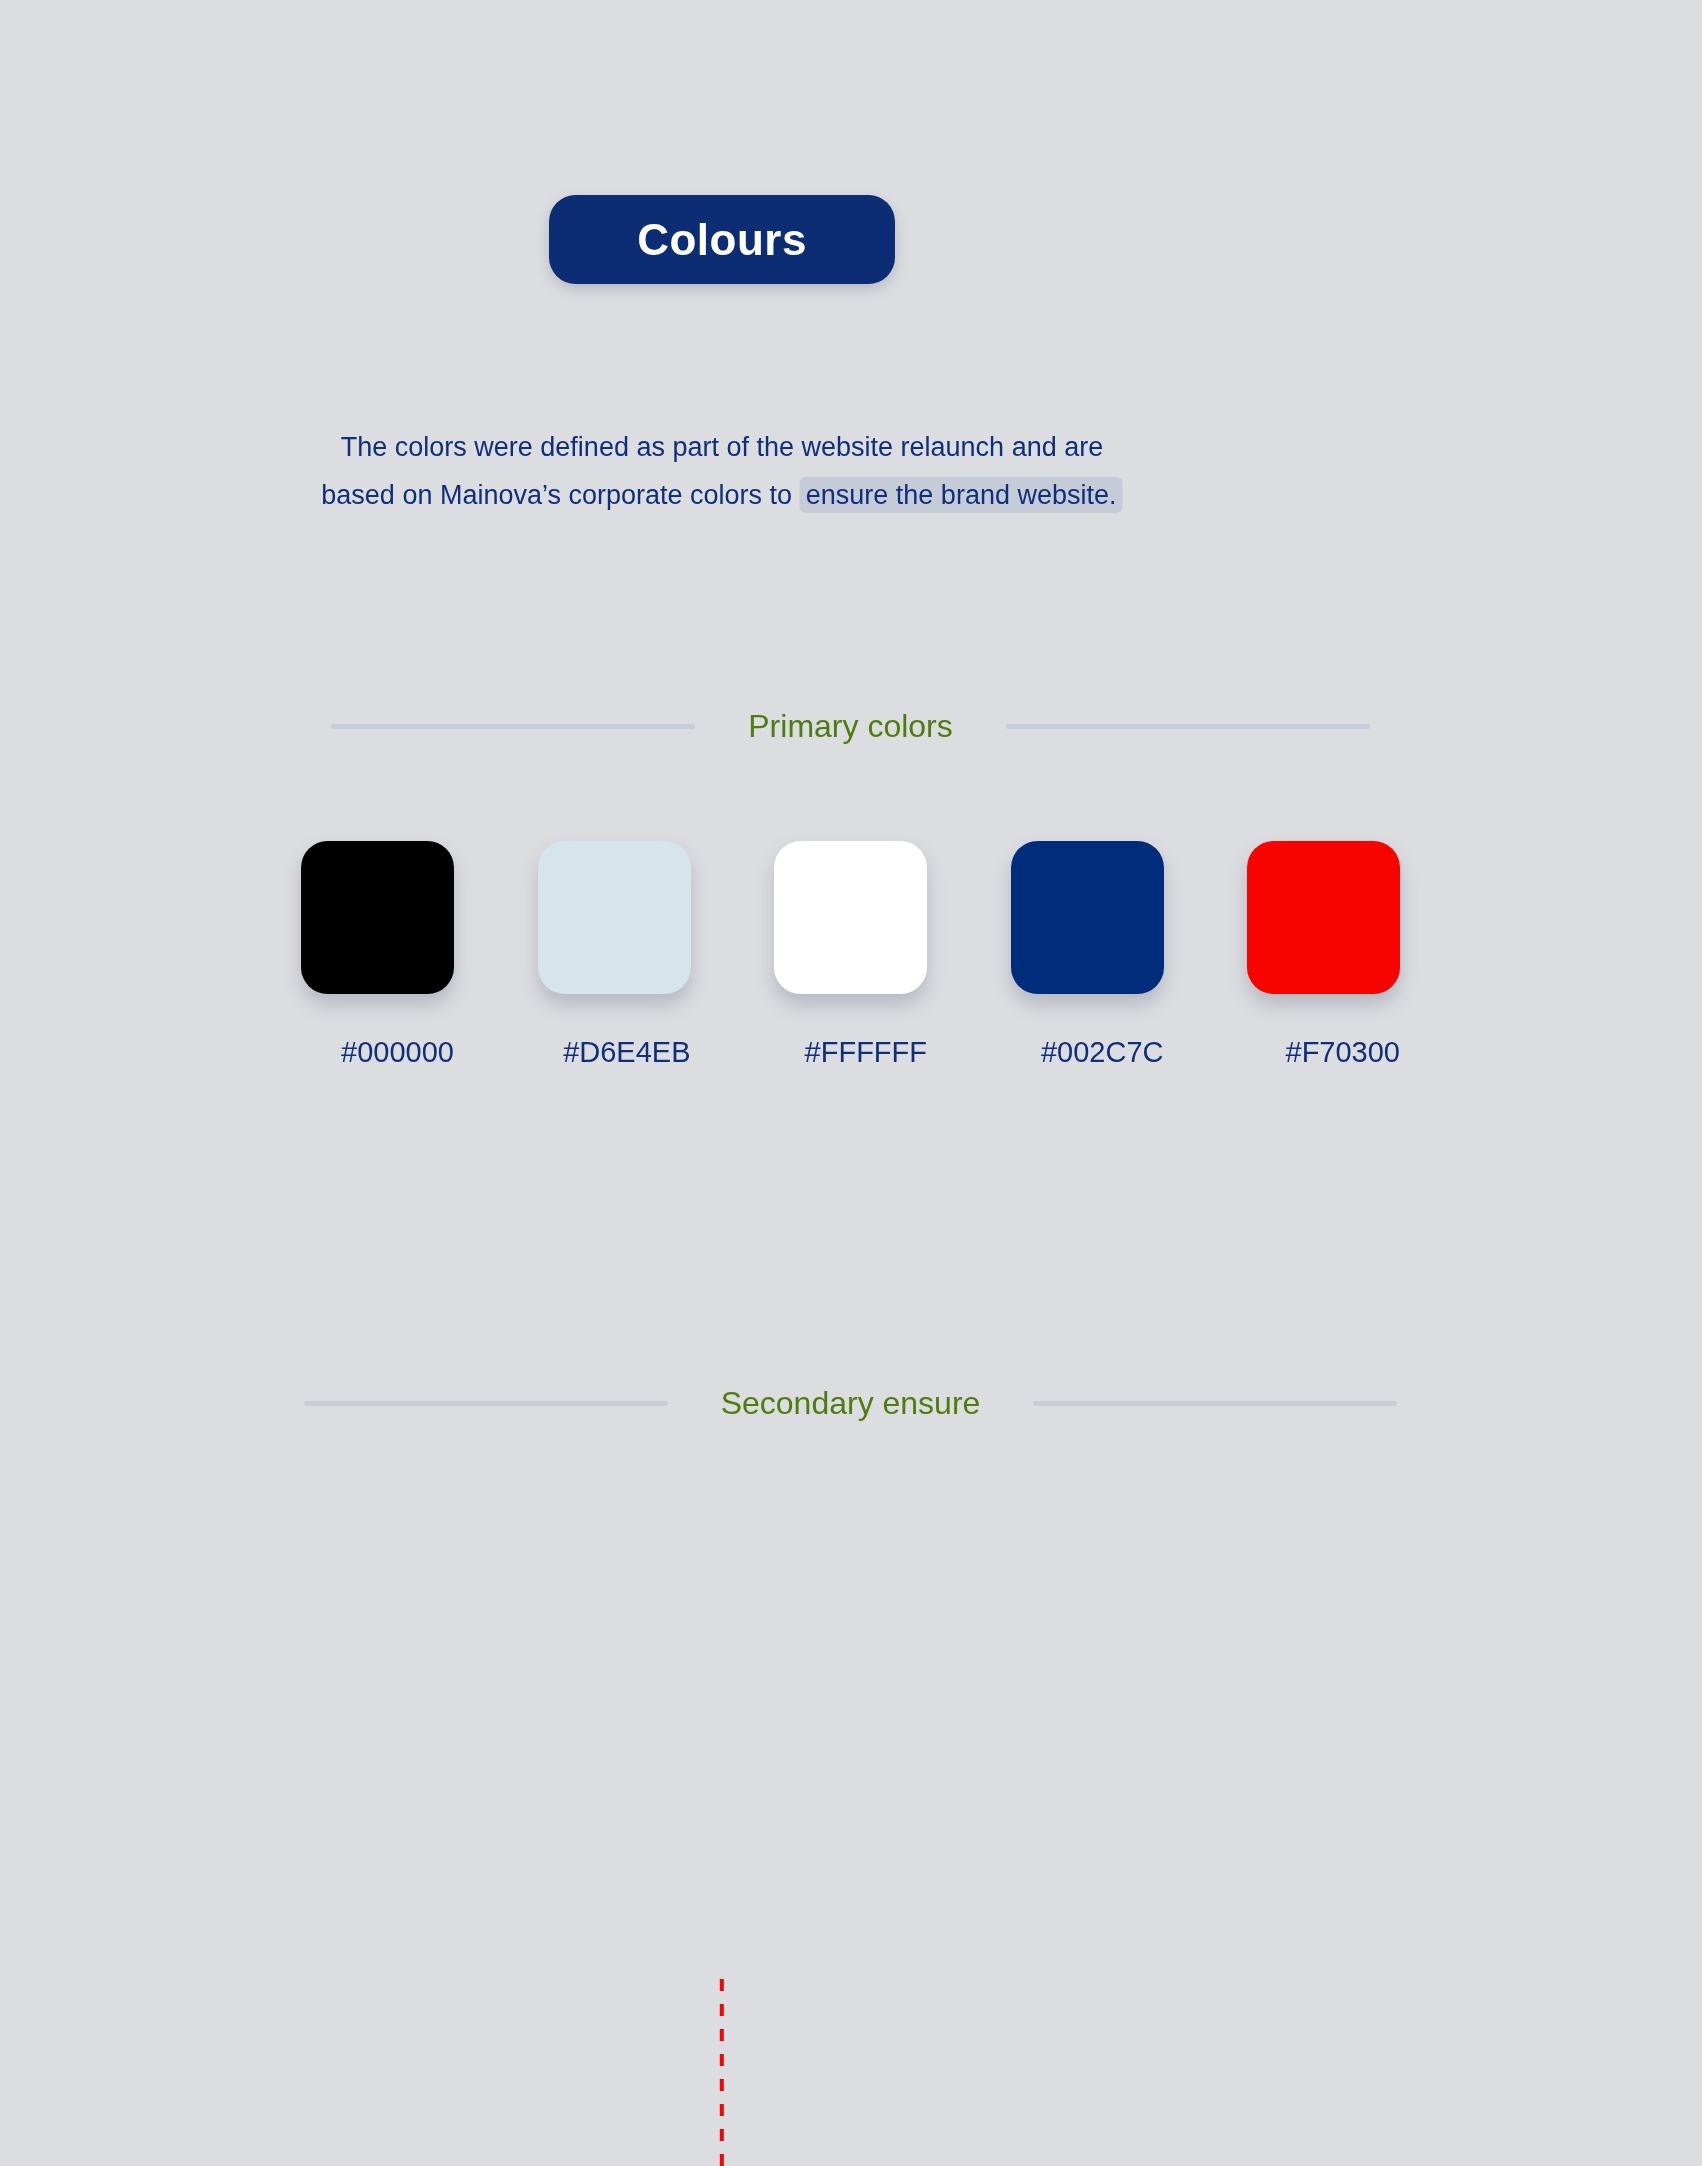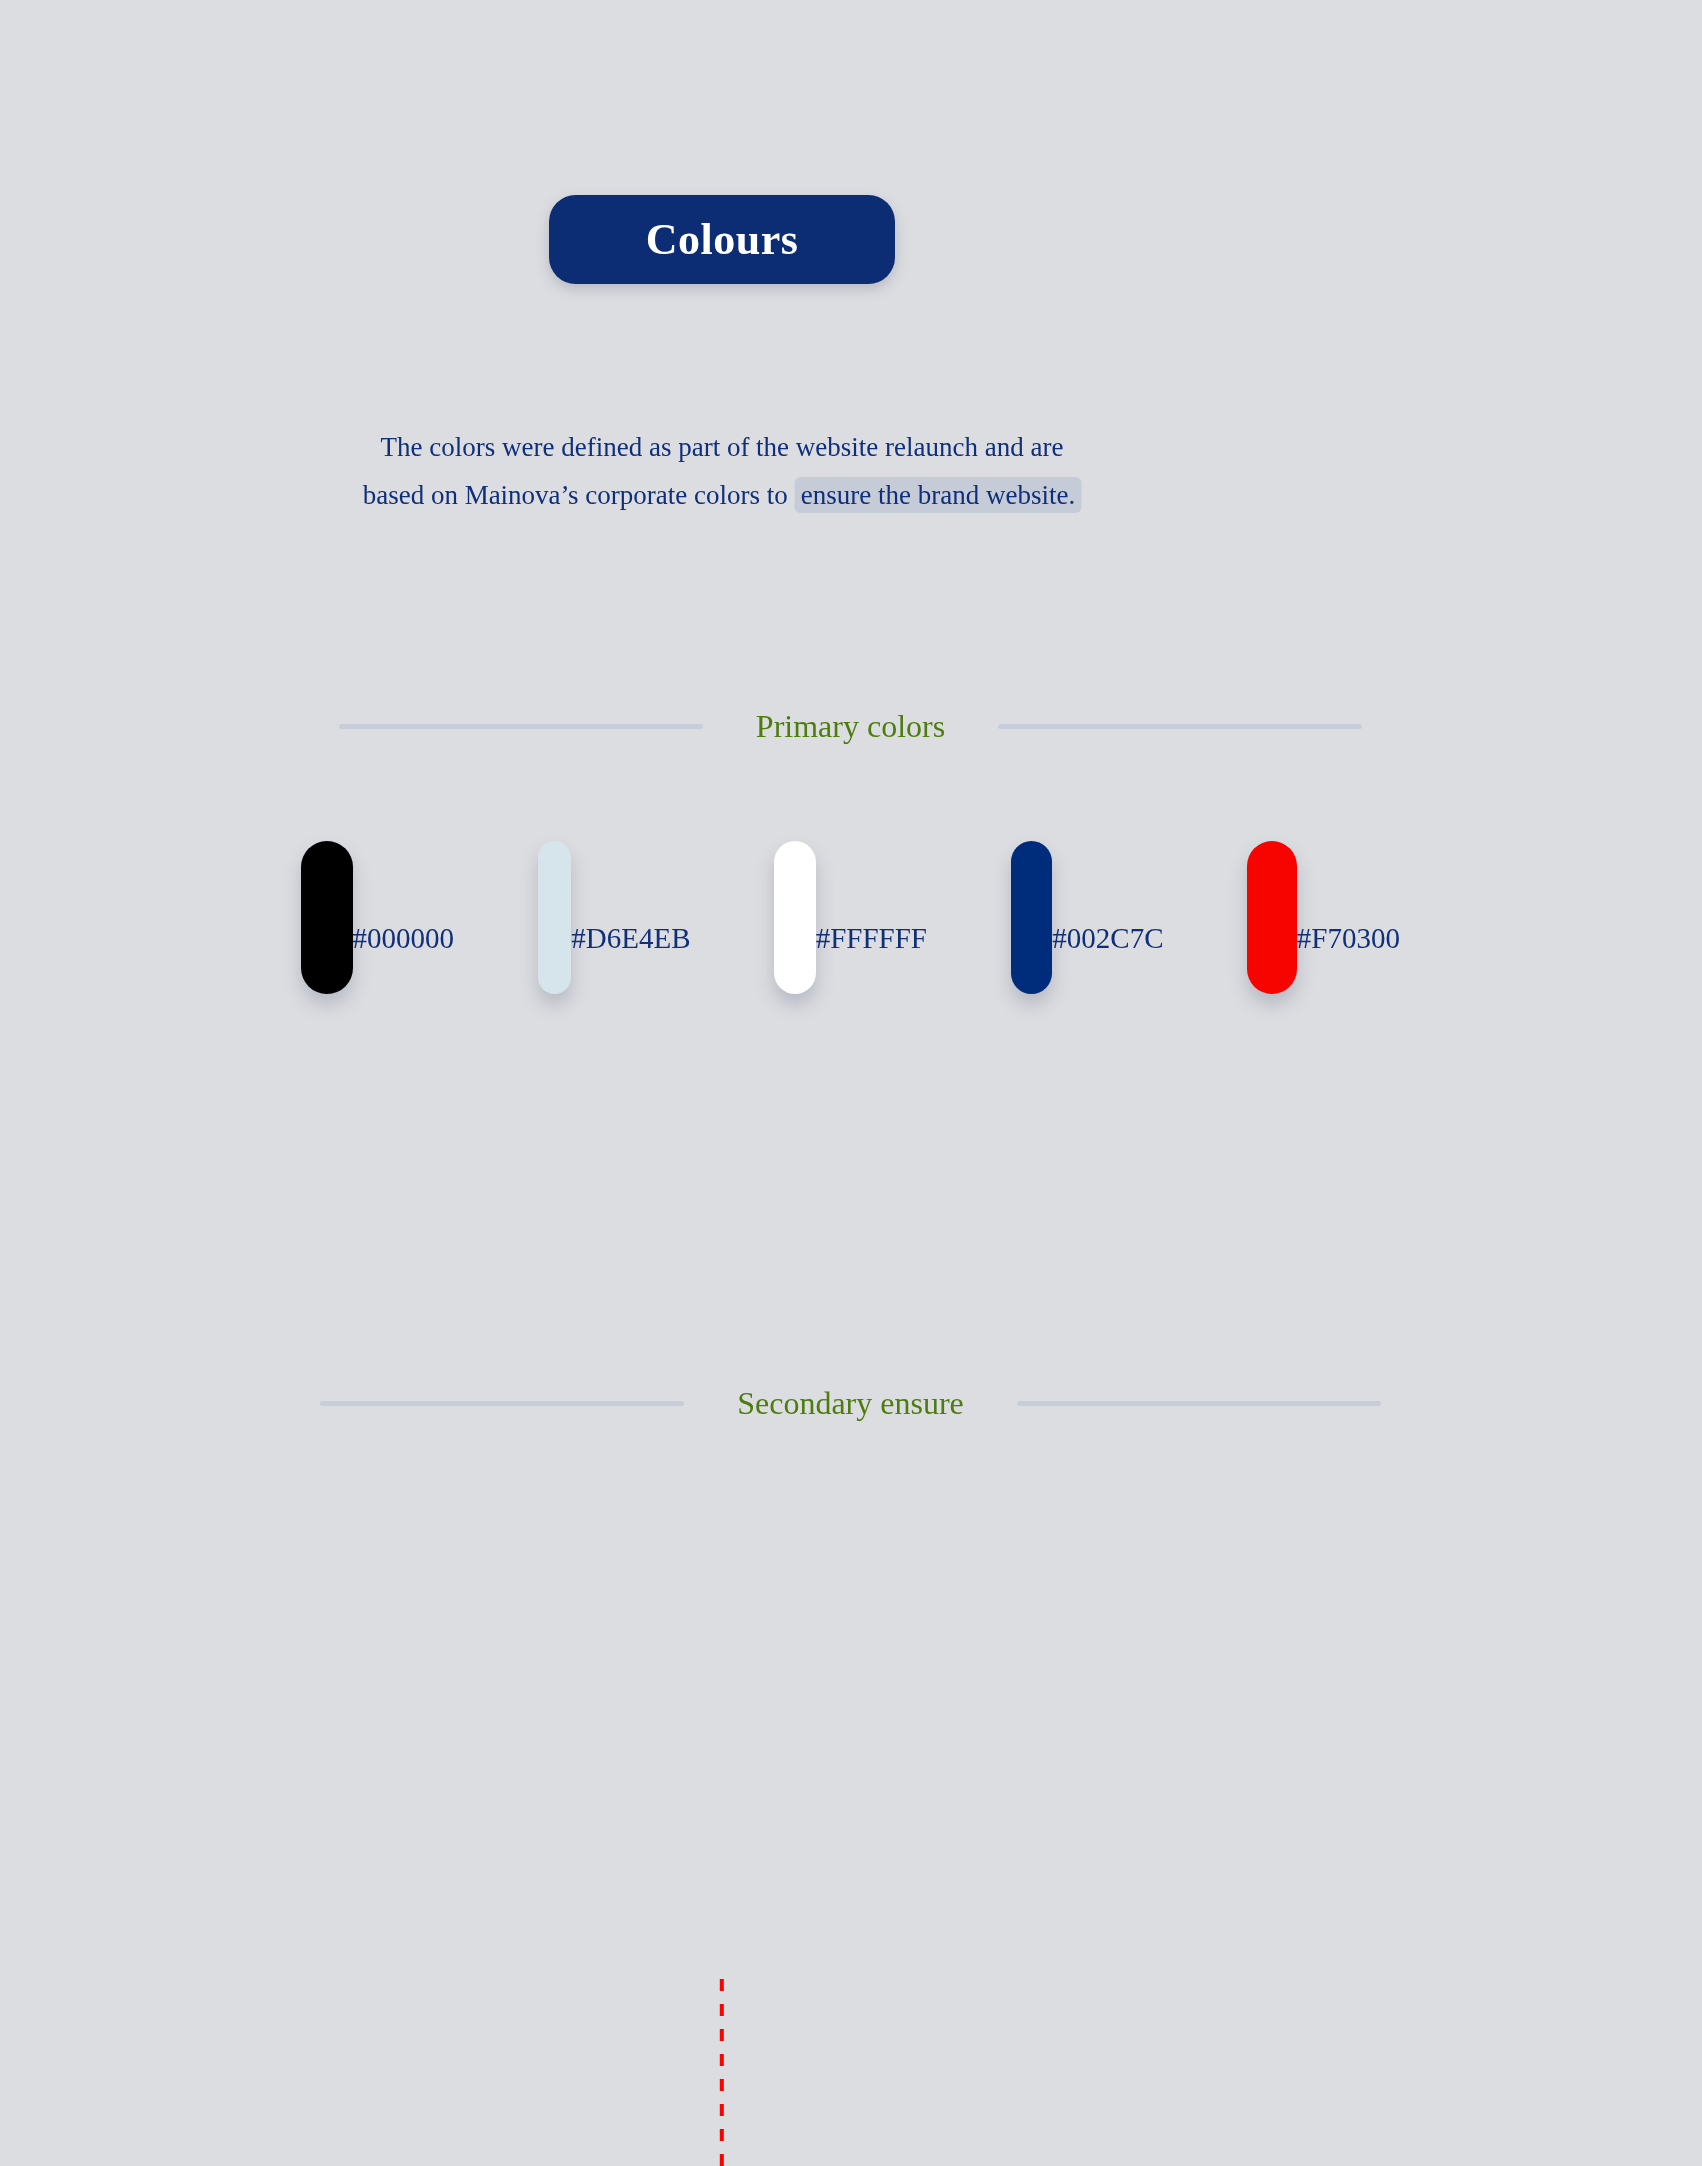--- a/index.html
+++ b/index.html
@@ -17,21 +17,20 @@
     font-family: "Liberation Sans", sans-serif;
     color: #0d2f73;
     overflow: hidden;
     position: relative;
   }
 
   .page {
     position: relative;
     width: 1444px;
     height: 2166px;
-    font-family: Liberation Serif, serif;
   }
 
   
   .title-wrap {
     position: absolute;
     top: 195px;
     left: 0;
     width: 100%;
     display: flex;
     justify-content: center;
@@ -116,22 +115,22 @@
     display: flex;
     justify-content: space-between;
   }
 
   .swatch-row.primary   { top: 841px; }
   .swatch-row.secondary { top: 1514px; }
 
   .swatch-cell {
     width: 153px;
     display: flex;
-    flex-direction: row;
-    align-items: center;
+    flex-direction: column;
+    align-items: flex-end;
   }
 
   .swatch-chip {
     width: 153px;
     height: 153px;
     border-radius: 26.6px;
     box-shadow: 0 10.6px 17.7px rgba(95, 105, 125, 0.30);
   }
 
   .swatch-label {

